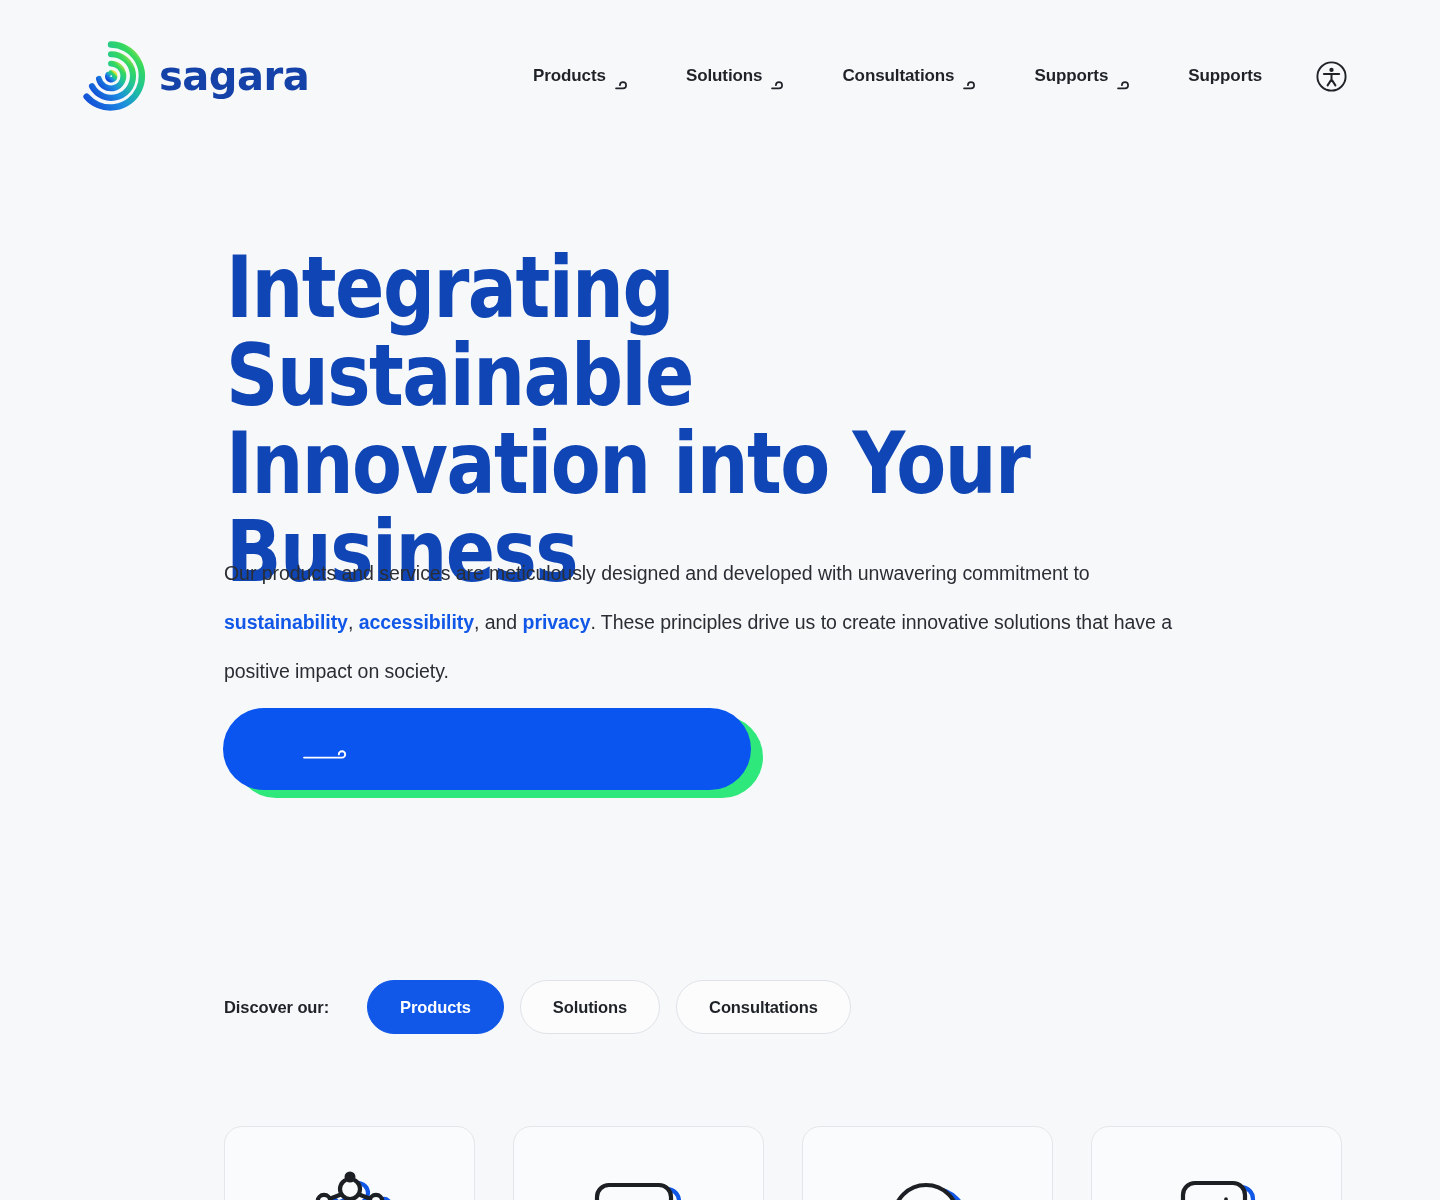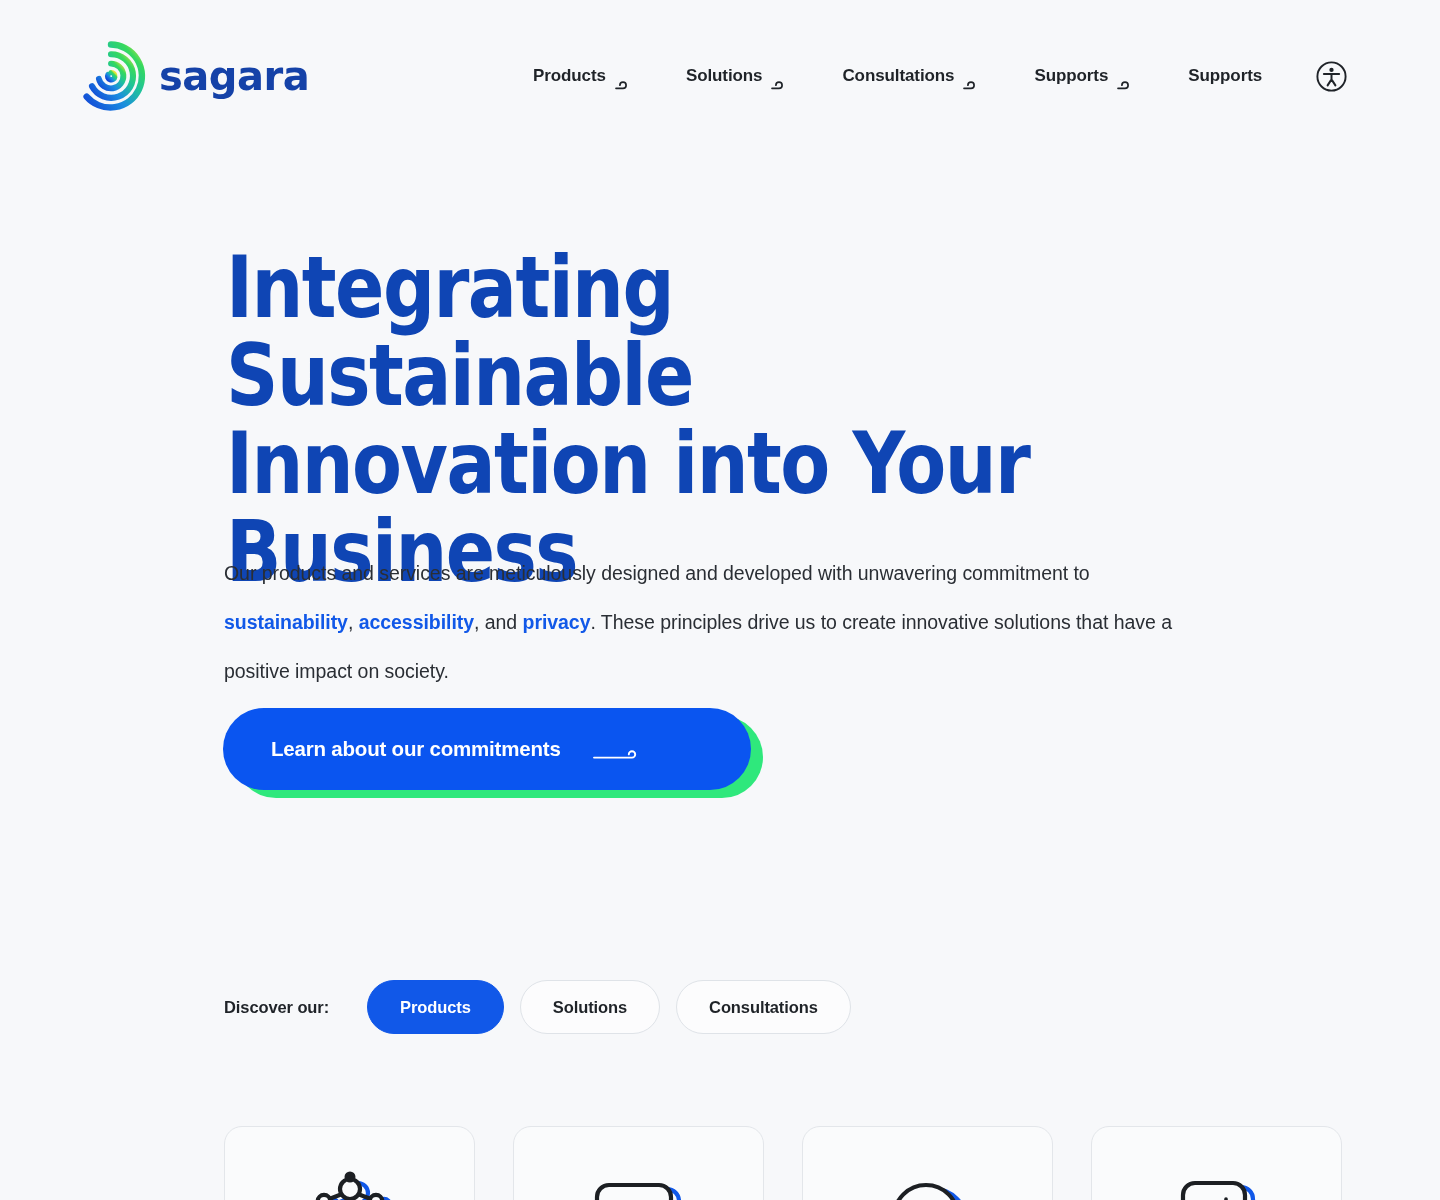--- a/index.html
+++ b/index.html
@@ -315,21 +315,20 @@
       <span>Integrating Sustainable</span><br>
       <span>Innovation into Your</span><br>
       <span>Business</span>
     </h1>
 
     <p class="hero-desc"><span>Our products and services are meticulously designed and developed with unwavering commitment to </span><a href="#">sustainability</a><span>, </span><a href="#">accessibility</a><span>, and </span><a href="#">privacy</a><span>. These principles drive us to create innovative solutions that have a positive impact on society.</span></p>
 
     <div class="cta-wrap">
       <div class="cta-shadow"></div>
       <button class="cta-button">
-        <span class="cta-label">Learn about our commitments</span>
         <span class="cta-arrow">
           <svg viewBox="0 0 48 14" width="48" height="14" aria-hidden="true">
             <path d="M1 10.6 h38.0 a3.2 3.2 0 1 0 -3.2 -3.2" fill="none" stroke="#ffffff" stroke-width="1.9" stroke-linecap="round"></path>
           </svg>
         </span>
       </button>
     </div>
 
   </section>
 

